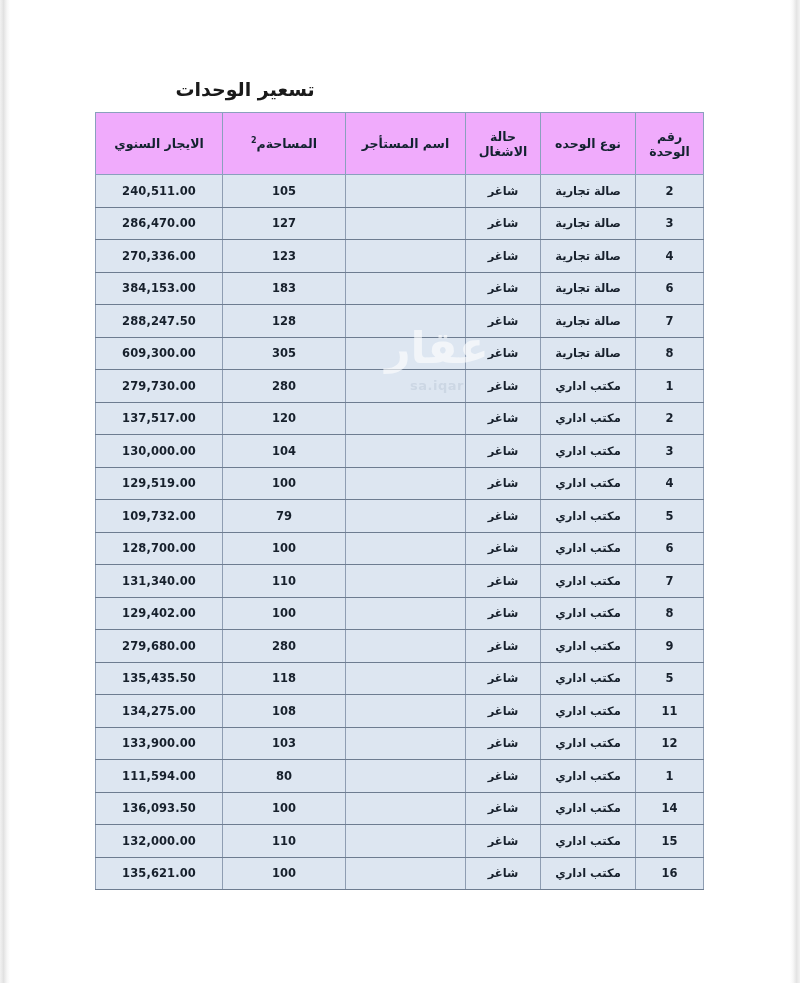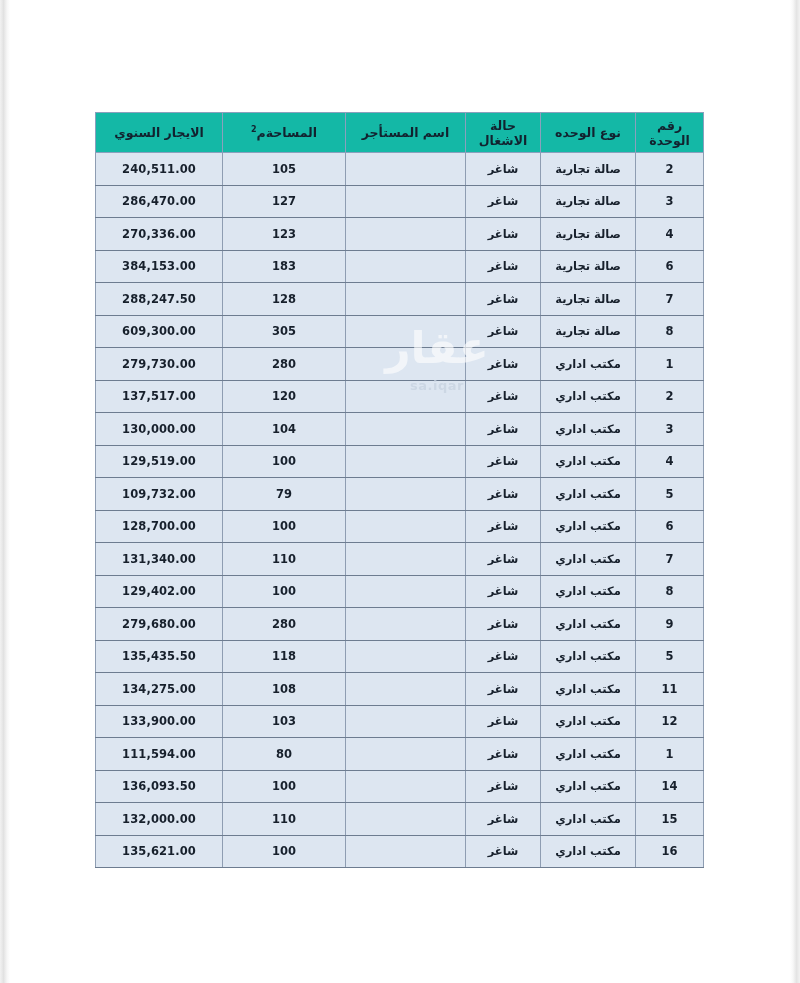--- a/index.html
+++ b/index.html
@@ -73,22 +73,22 @@
     padding: 0 8px;
     font-size: 11.5px;
     font-weight: bold;
     color: #17202c;
     text-align: center;
     vertical-align: middle;
     box-sizing: border-box;
   }
 
   table.pricing thead th {
-    height: 40px;
-    background: #14b8a6;
+    height: 62px;
+    background: #f0abfc;
     color: #12222f;
     font-size: 12.5px;
     border-color: #8aa0bd;
   }
 
   table.pricing tbody td {
     height: 32.5px;
     background: #dde6f1;
     border-left-color: #8e9db2;
     border-right-color: #8e9db2;
@@ -160,20 +160,21 @@
   }
 </style>
 </head>
 <body>
 
 <div class="page-edge left"></div>
 <div class="page-edge right"></div>
 
 <div class="sheet">
 
+  <div class="doc-title">تسعير الوحدات</div>
 
   <div class="table-wrap">
     <table class="pricing">
       <thead>
         <tr>
           <th class="col-unit">رقم الوحدة</th>
           <th class="col-type">نوع الوحده</th>
           <th class="col-status">حالة الاشغال</th>
           <th class="col-tenant">اسم المستأجر</th>
           <th class="col-area">

